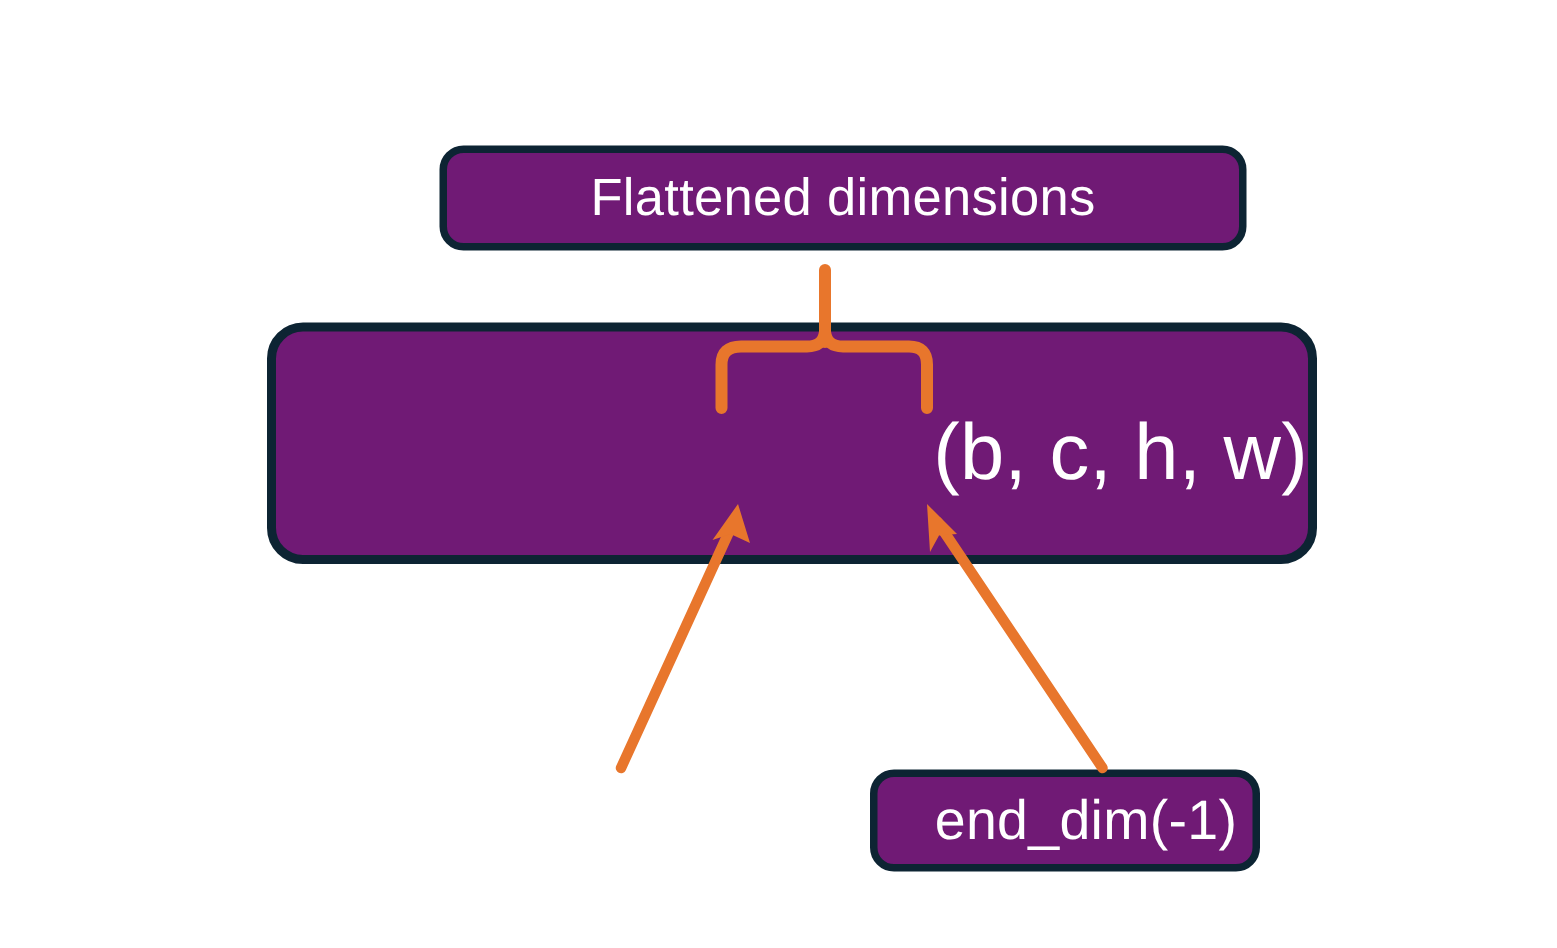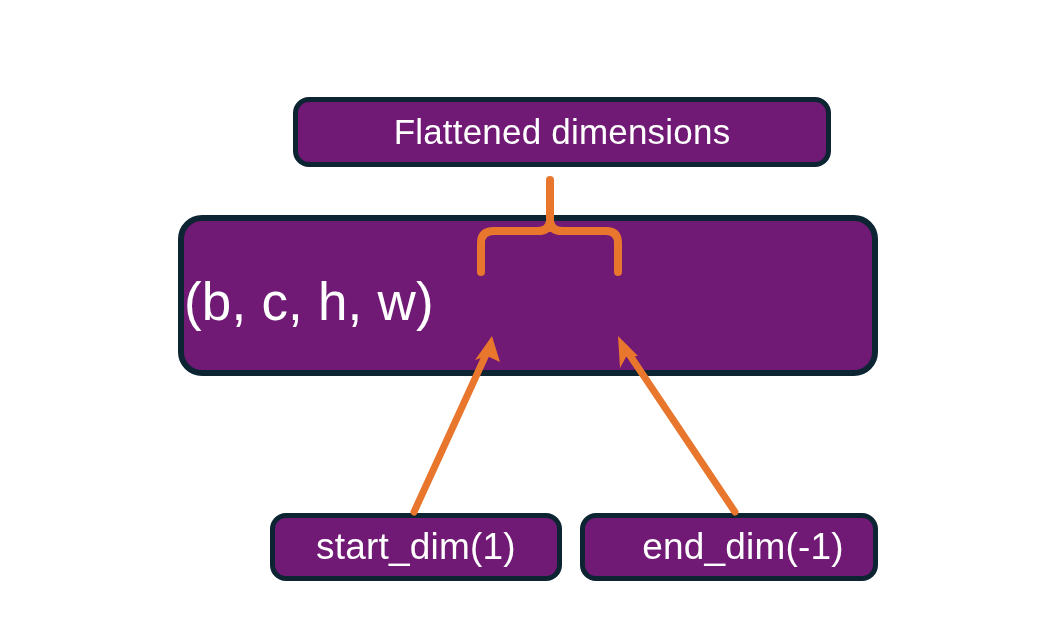--- a/index.html
+++ b/index.html
@@ -42,38 +42,38 @@
   }
   #box-shape {
     left: 178px;
     top: 215px;
     width: 700px;
     height: 161px;
     font-size: 53px;
     border-radius: 24px;
     border-width: 6px;
     align-items: center;
-    justify-content: flex-start;
+    justify-content: flex-end;
   }
   #box-shape .shape-text {
     position: relative;
     top: 6px;
   }
   #box-start-dim {
     left: 270px;
     top: 513px;
     width: 292px;
     height: 68px;
     font-size: 37px;
     border-radius: 16px;
   }
   #box-end-dim {
     left: 580px;
     top: 513px;
-    width: 298px;
+    width: 260px;
     height: 68px;
     font-size: 37px;
     border-radius: 16px;
     padding-left: 28px;
   }
   #overlay {
     position: absolute;
     left: 0;
     top: 0;
     width: 1038px;
@@ -88,23 +88,20 @@
 <div id="canvas">
 
   <div class="node" id="box-flattened">
     <span>Flattened dimensions</span>
   </div>
 
   <div class="node" id="box-shape">
     <span class="shape-text">(b, c, h, w)</span>
   </div>
 
-  <div class="node" id="box-start-dim">
-    <span>start_dim(1)</span>
-  </div>
 
   <div class="node" id="box-end-dim">
     <span>end_dim(-1)</span>
   </div>
 
   <svg id="overlay" viewBox="0 0 1038 632" width="1038" height="632">
 
     <g>
       <path d="M 481 272
                L 481 243

